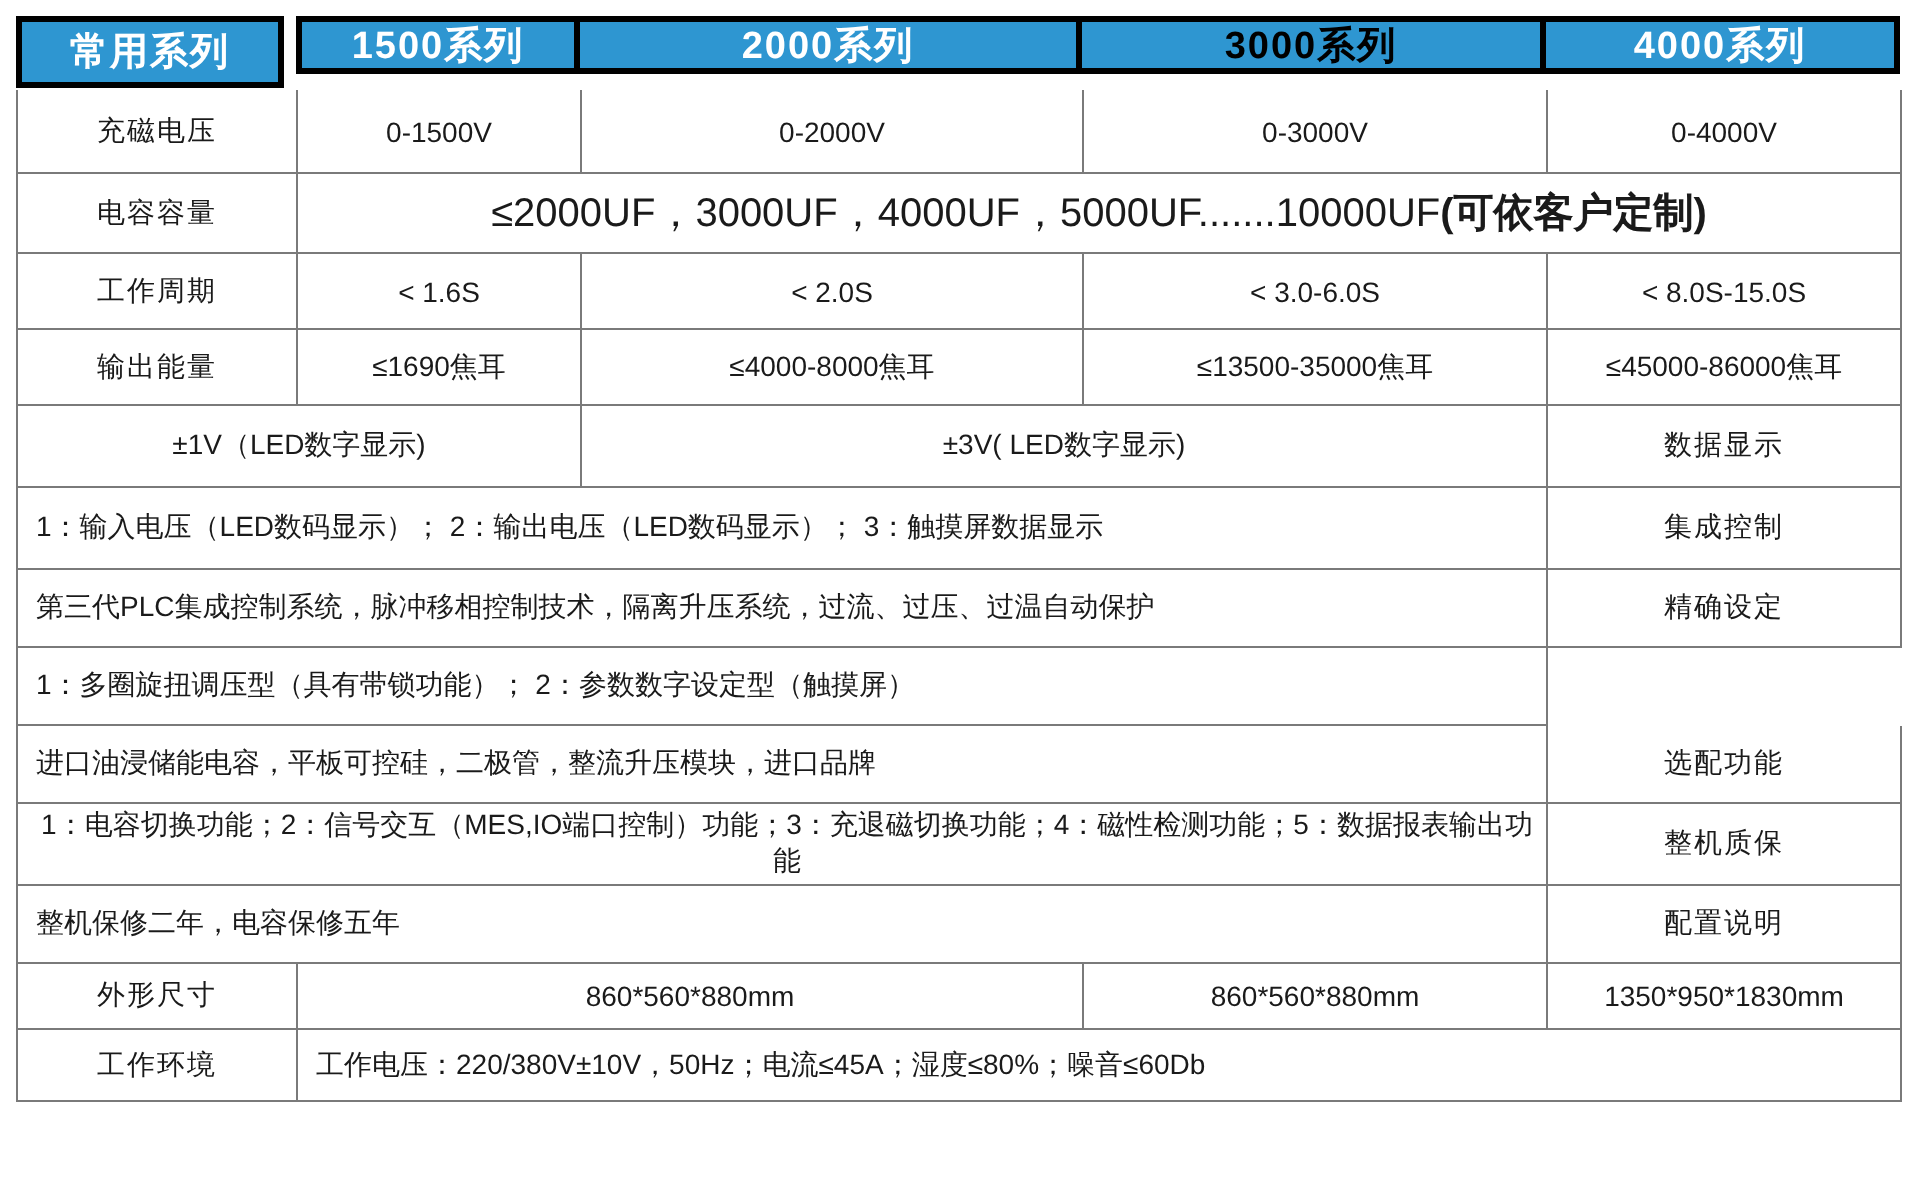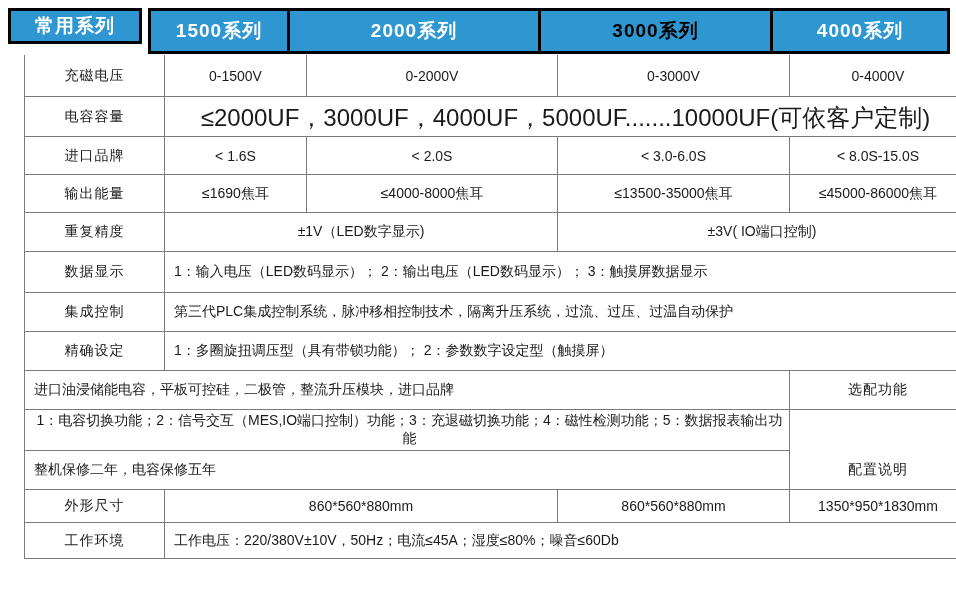--- a/index.html
+++ b/index.html
@@ -21,54 +21,53 @@
   .corner-box {
     height: 36px;
     background: #2E96D1;
     border: 3px solid #000;
     color: #fff;
     font-size: 19px; font-weight: bold;
     display: flex; align-items: center; justify-content: center;
     letter-spacing: 1px;
   }
   .hcell {
-    height: 46px;
+    height: 29px;
     background: #2E96D1;
     border: 3px solid #000;
     color: #fff;
     font-size: 19px; font-weight: bold;
     display: flex; align-items: center; justify-content: center;
     letter-spacing: 1px;
   }
   .hcell + .hcell { border-left: 0; }
   .hcell.dark-text { color: #000; }
 
   
   .body {
     display: grid;
     grid-template-columns: 140px 142px 251px 232px 177px;
     border-left: 1px solid #7a7a7a;
     margin-top: 1px;
-    margin-left: 16px;
   }
   .cell {
     border-right: 1px solid #7a7a7a;
     border-bottom: 1px solid #7a7a7a;
     display: flex; align-items: center; justify-content: center;
     font-size: 14px;
     padding: 2px 4px;
     background: #fff;
     text-align: center;
   }
   .lbl { letter-spacing: 1px; }
   .left { justify-content: flex-start; text-align: left; padding-left: 9px; }
   .s2a { grid-column: span 2; }
   .s4  { grid-column: span 4; }
-  .big { font-size: 24px; align-items: flex-end; }
-  .big b { font-weight: normal; }
+  .big { font-size: 20px; }
+  .big b { font-weight: bold; }
 
   
   .r-volt   { min-height: 42px; }
   .r-cap    { min-height: 40px; }
   .r-cycle  { min-height: 38px; }
   .r-energy { min-height: 38px; }
   .r-acc    { min-height: 39px; }
   .r-disp   { min-height: 41px; }
   .r-ctrl   { min-height: 39px; }
   .r-set    { min-height: 39px; }
@@ -101,50 +100,50 @@
     <div class="cell r-volt">0-2000V</div>
     <div class="cell r-volt">0-3000V</div>
     <div class="cell r-volt">0-4000V</div>
 
     <div class="cell lbl r-cap">电容容量</div>
     <div class="cell s4 big r-cap">
       <span>≤2000UF，3000UF，4000UF，5000UF.......10000UF</span>
         <b>(可依客户定制)</b>
     </div>
 
-    <div class="cell lbl r-cycle">进口品牌</div>
+    <div class="cell lbl r-cycle">工作周期</div>
     <div class="cell r-cycle">&lt; 1.6S</div>
     <div class="cell r-cycle">&lt; 2.0S</div>
     <div class="cell r-cycle">&lt; 3.0-6.0S</div>
     <div class="cell r-cycle">&lt; 8.0S-15.0S</div>
 
     <div class="cell lbl r-energy">输出能量</div>
     <div class="cell r-energy">≤1690焦耳</div>
     <div class="cell r-energy">≤4000-8000焦耳</div>
     <div class="cell r-energy">≤13500-35000焦耳</div>
     <div class="cell r-energy">≤45000-86000焦耳</div>
 
-    <div class="cell lbl r-acc">重复精度</div>
     <div class="cell s2a r-acc">±1V（LED数字显示)</div>
-    <div class="cell s2a r-acc">±3V( IO端口控制)</div>
+    <div class="cell s2a r-acc">±3V( LED数字显示)</div>
 
     <div class="cell lbl r-disp">数据显示</div>
     <div class="cell s4 left r-disp">1：输入电压（LED数码显示）； 2：输出电压（LED数码显示）； 3：触摸屏数据显示</div>
 
     <div class="cell lbl r-ctrl">集成控制</div>
     <div class="cell s4 left r-ctrl">第三代PLC集成控制系统，脉冲移相控制技术，隔离升压系统，过流、过压、过温自动保护</div>
 
     <div class="cell lbl r-set">精确设定</div>
     <div class="cell s4 left r-set">1：多圈旋扭调压型（具有带锁功能）； 2：参数数字设定型（触摸屏）</div>
 
     <div class="cell s4 left r-parts">进口油浸储能电容，平板可控硅，二极管，整流升压模块，进口品牌</div>
 
     <div class="cell lbl r-opt">选配功能</div>
     <div class="cell s4 left r-opt">1：电容切换功能；2：信号交互（MES,IO端口控制）功能；3：充退磁切换功能；4：磁性检测功能；5：数据报表输出功能</div>
 
+    <div class="cell lbl r-warr">整机质保</div>
     <div class="cell s4 left r-warr">整机保修二年，电容保修五年</div>
 
     <div class="cell lbl r-conf">配置说明</div>
 
     <div class="cell lbl r-dim">外形尺寸</div>
     <div class="cell s2a r-dim">860*560*880mm</div>
     <div class="cell r-dim">860*560*880mm</div>
     <div class="cell r-dim">1350*950*1830mm</div>
 
     <div class="cell lbl r-env">工作环境</div>

